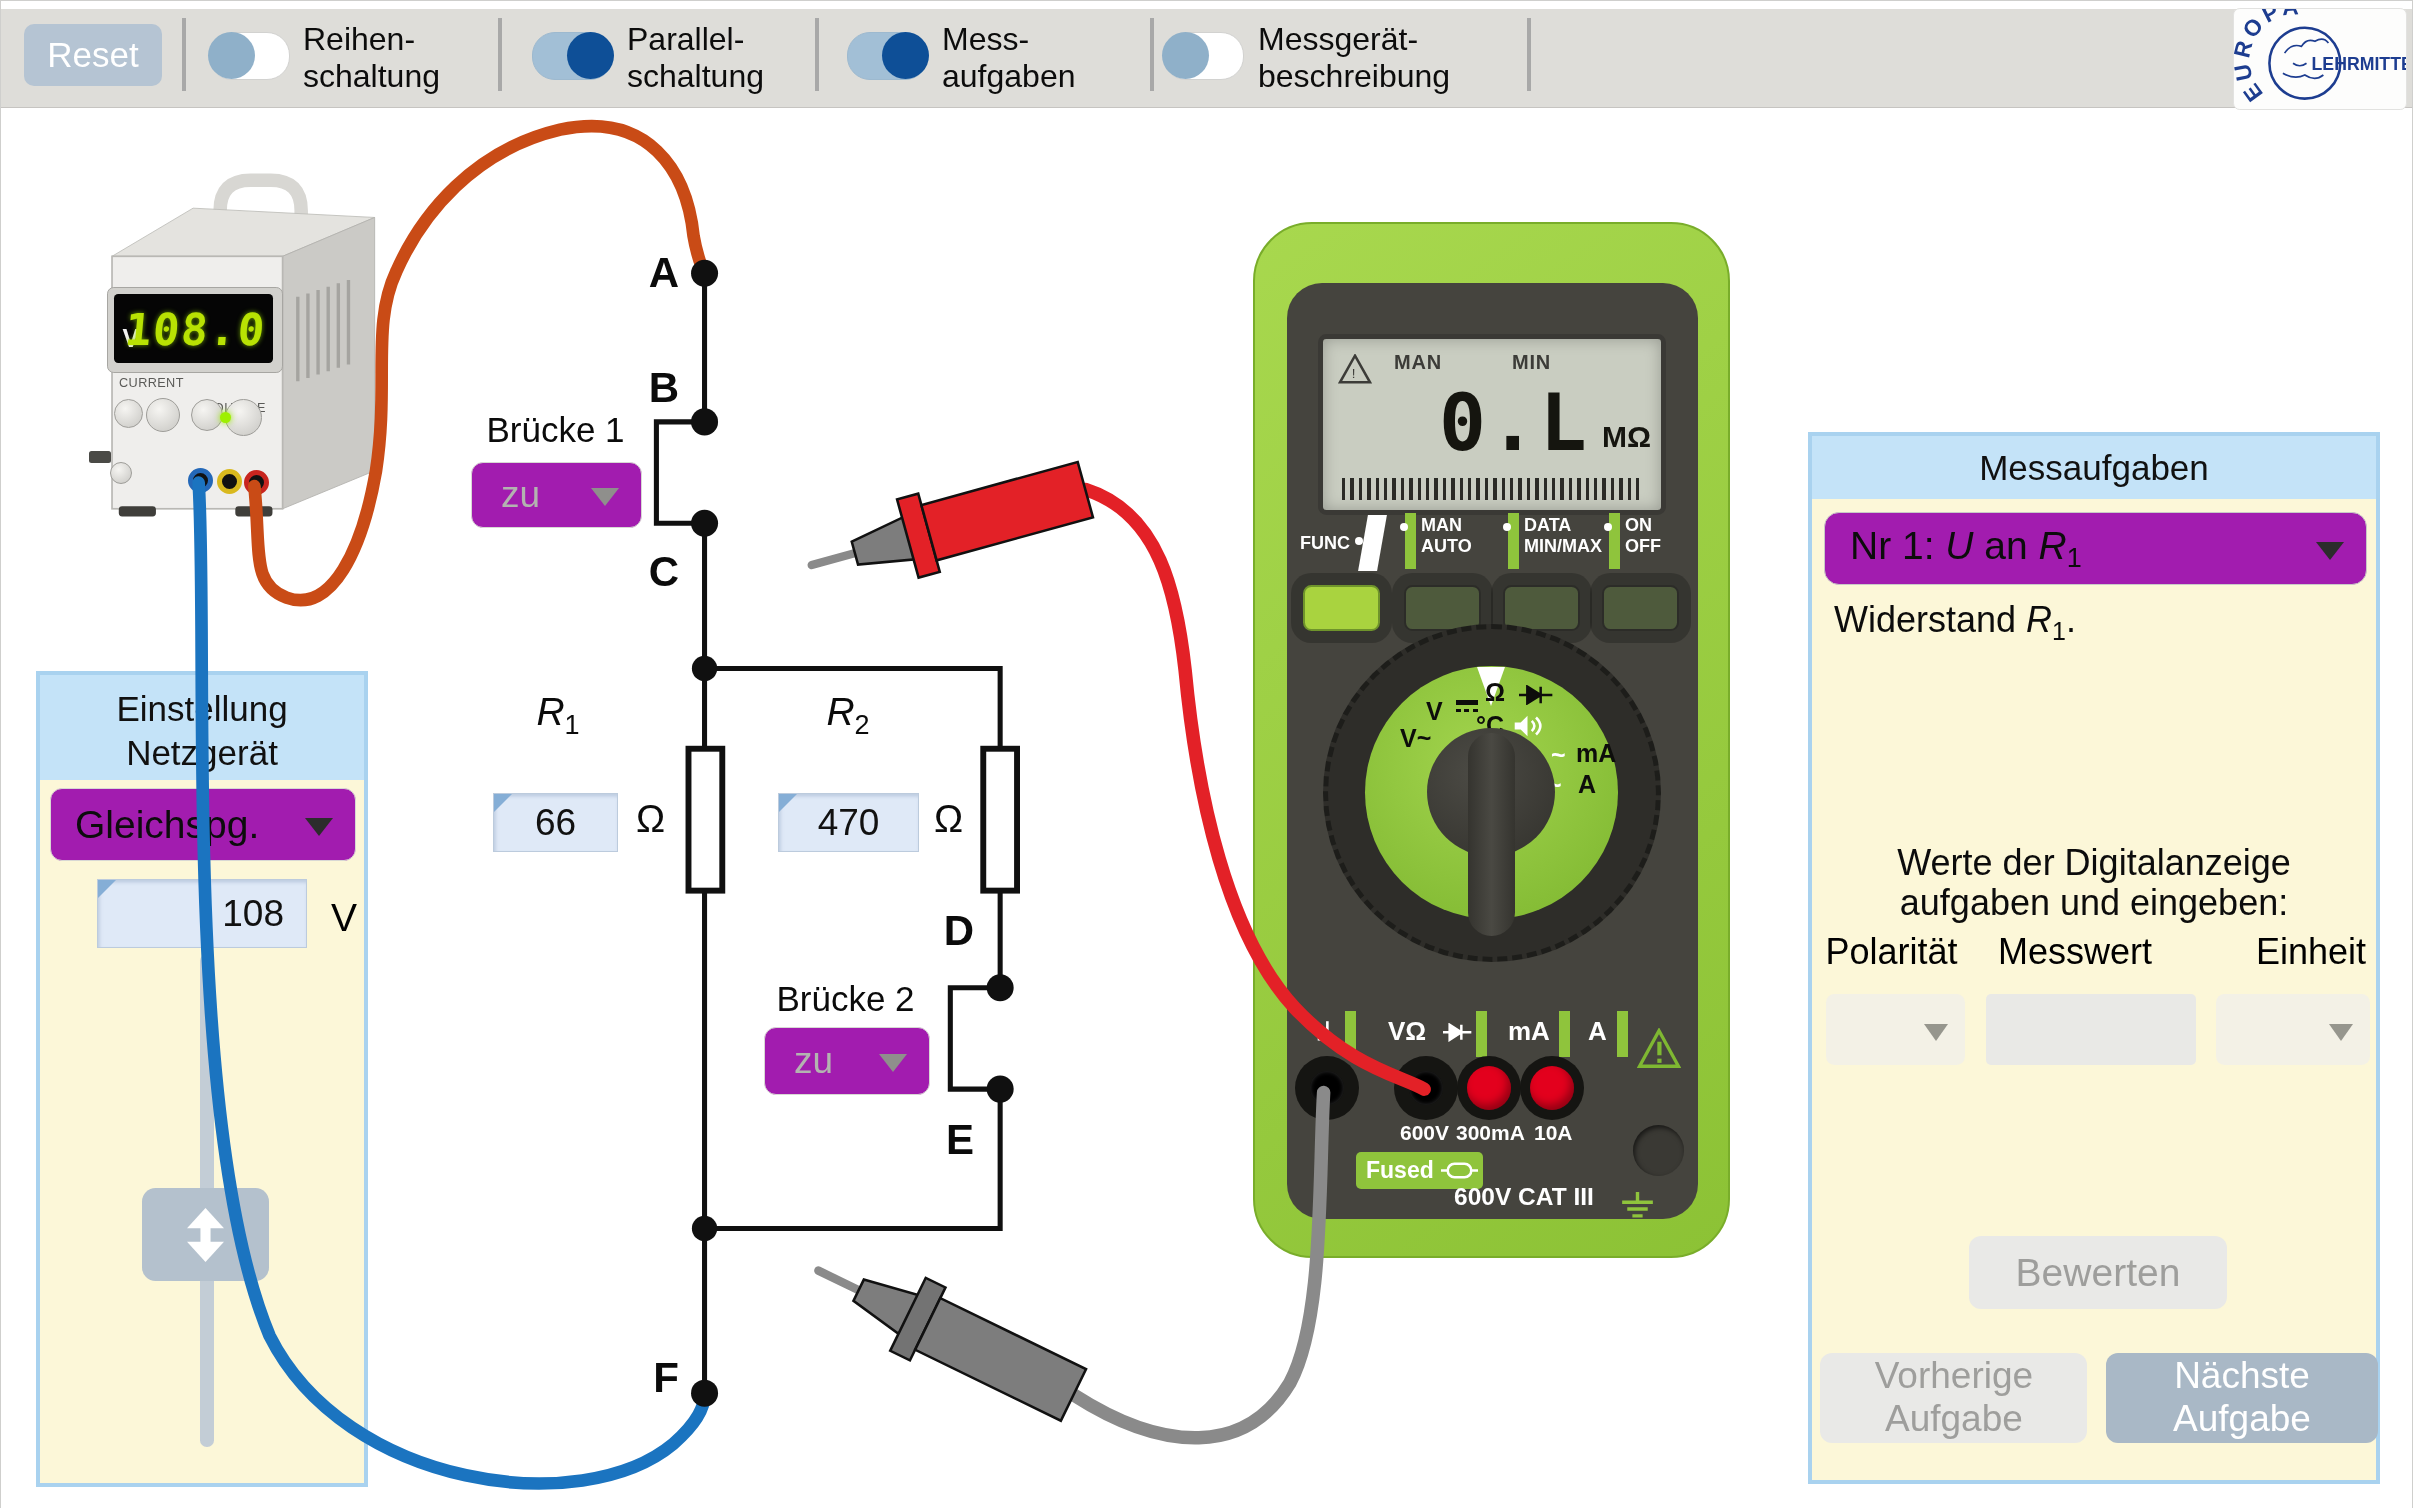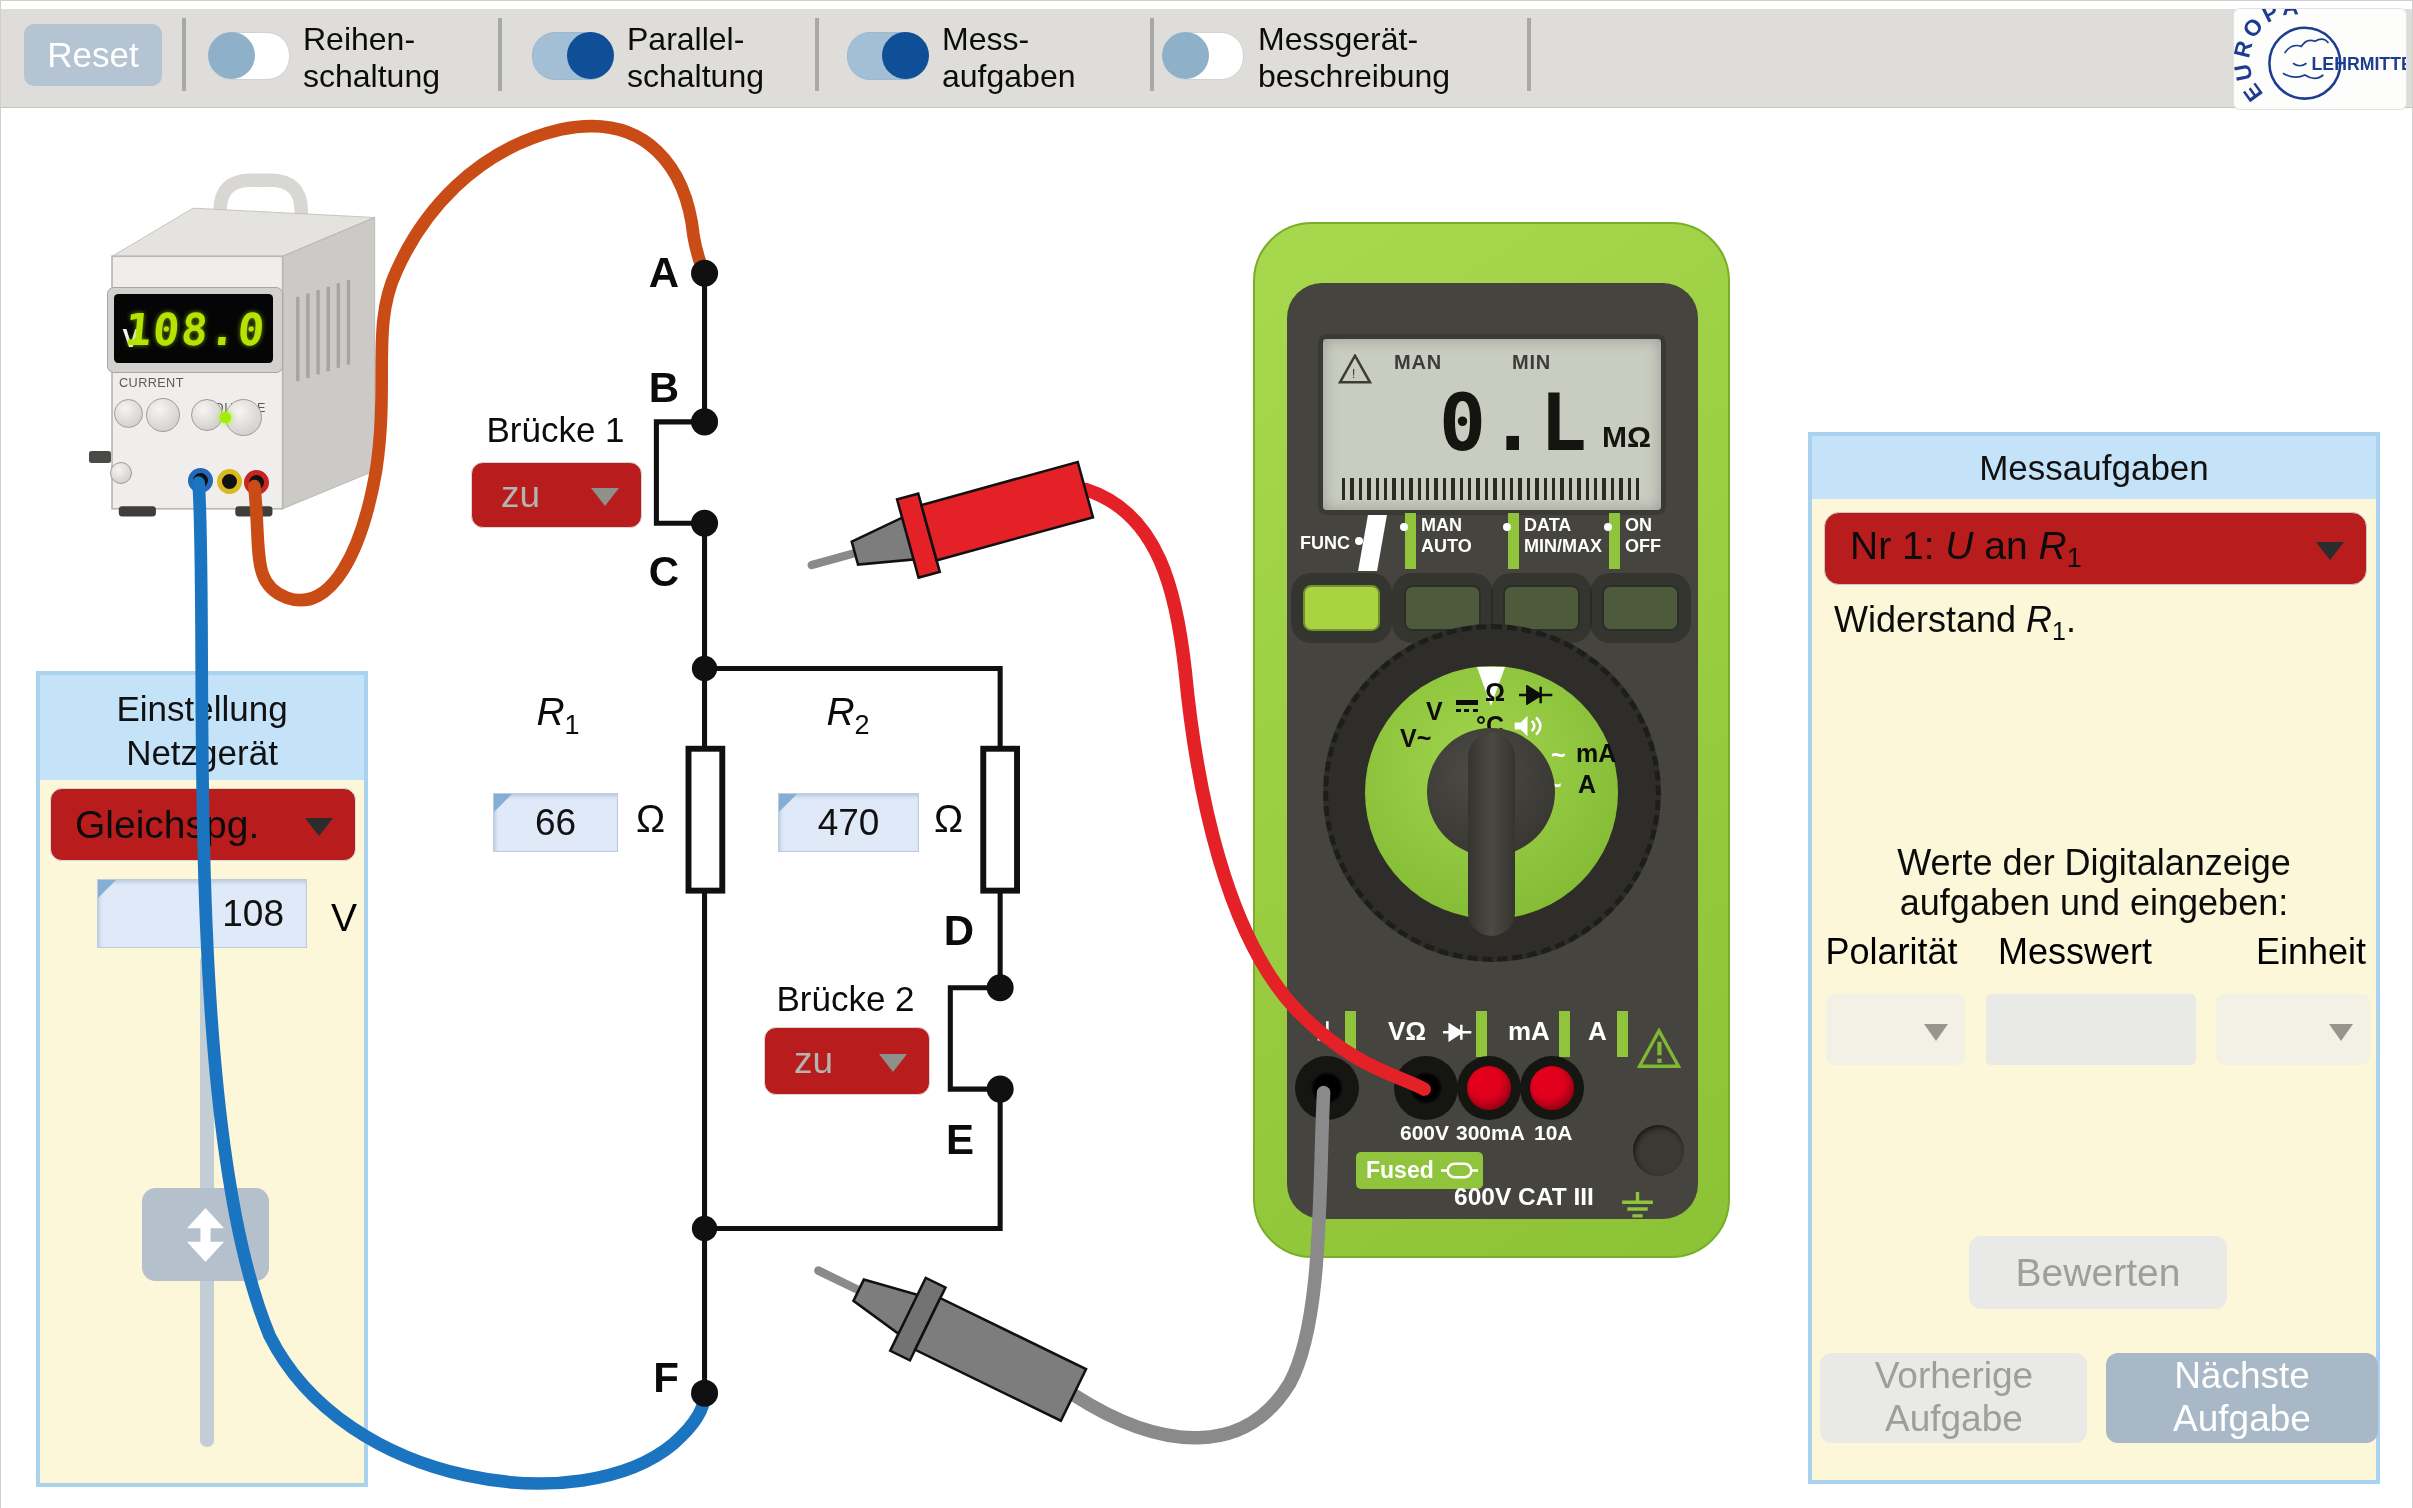--- a/index.html
+++ b/index.html
@@ -11,21 +11,21 @@
   .tsep{position:absolute;top:8.4px;width:4.2px;height:73px;background:#a8a8a8;}
   .toggle{position:absolute;top:23px;width:79px;height:46px;border-radius:23px;background:#fff;border:1.7px solid #d2d2d0;cursor:pointer;}
   .toggle .knob{position:absolute;left:-1.7px;top:-1.7px;width:47px;height:47px;border-radius:50%;background:#8fb0c9;}
   .toggle.on{background:#a2bfd6;border-color:#9db9cf;}
   .toggle.on .knob{left:auto;right:-1.7px;background:#0e4f97;}
   .tlabel{position:absolute;top:12px;font-size:32px;line-height:1.13;color:#0c0c0c;}
   .logo-box{position:absolute;left:2232px;top:6.8px;width:172px;height:100px;background:#fdfdfc;border:0.8px solid #e2e2e0;border-radius:6.8px;}
   
   .bluepanel{position:absolute;border:4.2px solid #a9d2ef;background:#fcf7d8;}
   .phead{position:absolute;left:0;top:0;width:100%;background:#c4e3f8;color:#111;text-align:center;}
-  .dd{position:absolute;background:#b91c1c;border:0.8px solid #d8d8d4;border-radius:12px;cursor:pointer;}
+  .dd{position:absolute;background:#a21caf;border:0.8px solid #d8d8d4;border-radius:12px;cursor:pointer;}
   .dd .tri{position:absolute;right:22px;top:50%;margin-top:-6.8px;width:0;height:0;border-left:14.4px solid transparent;border-right:14.4px solid transparent;border-top:18.6px solid #8f8f8c;}
   .dd.dark-tri .tri{border-top-color:#2c2c2c;}
   .zu-text{position:absolute;left:29px;top:50%;transform:translateY(-50%);color:#b3b3b0;font-size:37px;}
   .blueinput{position:absolute;background:#dfe9f7;border:1.7px solid #bccbdd;box-shadow:inset 1.7px 2.5px 3.4px rgba(90,120,160,.25);display:flex;align-items:center;justify-content:center;font-size:37px;color:#111;}
   .blueinput:before{content:"";position:absolute;left:0;top:0;border-top:18.6px solid #85aed6;border-right:18.6px solid transparent;}
   .grayfield{position:absolute;background:#e9e9e6;border-radius:5px;}
   .creamdd{position:absolute;background:#f3f1e6;border-radius:8.4px;cursor:pointer;}
   .creamdd .tri{position:absolute;right:17px;top:50%;margin-top:-6px;width:0;height:0;border-left:12.7px solid transparent;border-right:12.7px solid transparent;border-top:17px solid #96968d;}
   .gbtn{position:absolute;background:#e9e9e7;border-radius:12px;color:#9e9e9c;display:flex;align-items:center;justify-content:center;text-align:center;}
   .gbtn.primary{background:#a9b8c6;color:#fff;}

